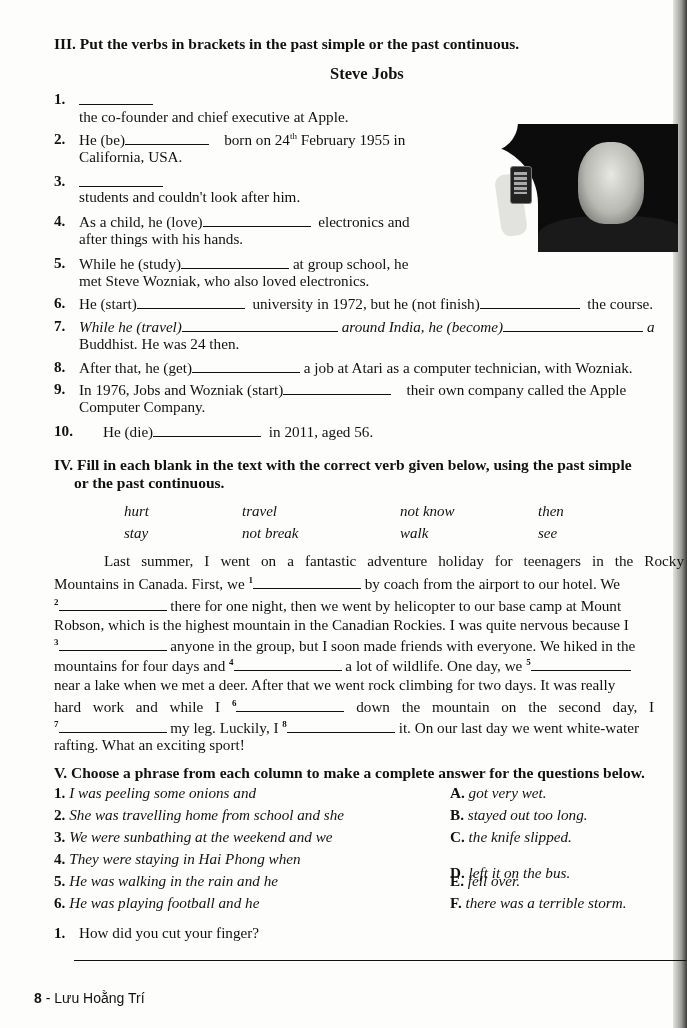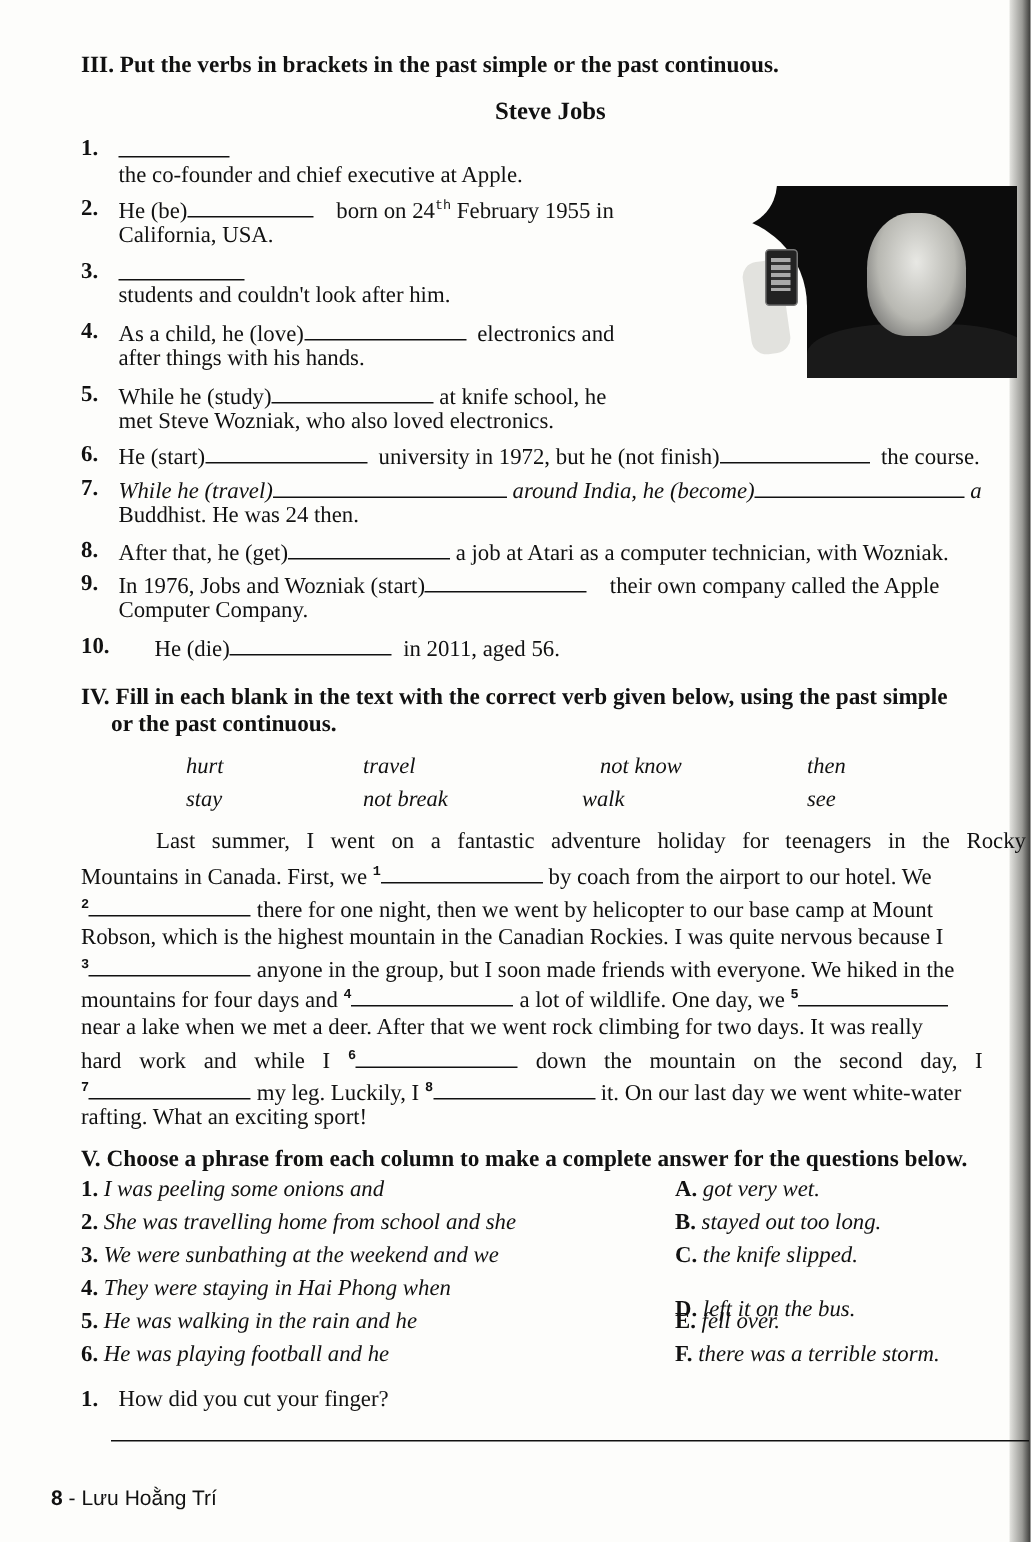--- a/index.html
+++ b/index.html
@@ -27,21 +27,21 @@
   }
   .photo .swoosh { position: absolute; left: -10px; top: -2px; width: 70px; height: 30px; background: #fdfdfb; border-radius: 0 0 60px 0; }
   .photo .white-left { position: absolute; left: 0; top: 20px; width: 80px; height: 110px; background: #fdfdfb; border-radius: 0 60px 0 0; }
   .photo .head { position: absolute; left: 120px; top: 18px; width: 66px; height: 82px; background: radial-gradient(ellipse at 50% 40%, #e8e8e4 0%, #b8b8b2 55%, #555 100%); border-radius: 45% 45% 40% 40%; }
   .photo .body { position: absolute; left: 80px; top: 92px; width: 150px; height: 50px; background: #1a1a1a; border-radius: 40% 40% 0 0; }
   .photo .hand { position: absolute; left: 40px; top: 50px; width: 26px; height: 62px; background: #e2e2de; border-radius: 10px; transform: rotate(-8deg); }
   .photo .phone { position: absolute; left: 52px; top: 42px; width: 20px; height: 36px; background: #222; border: 1px solid #777; border-radius: 3px; }
   .photo .phone::after { content: ""; position: absolute; left: 3px; top: 5px; width: 13px; height: 22px; background: repeating-linear-gradient(#aaa 0 3px, #333 3px 5px); }
   .wordbank { position: absolute; font-style: italic; font-size: 15px; }
   .line { position: absolute; left: 0; width: 630px; white-space: nowrap; }
-  sup { font-size: 9px; font-weight: bold; vertical-align: 6px; line-height: 0; font-family: Liberation Mono, monospace; }
+  sup { font-size: 9px; font-weight: bold; vertical-align: 6px; line-height: 0; }
   .col-a { position: absolute; left: 0; white-space: nowrap; }
   .col-b { position: absolute; left: 396px; white-space: nowrap; }
   .italic { font-style: italic; }
   .answer-line { position: absolute; left: 20px; top: 960px; width: 612px; border-bottom: 1px solid #111; }
   .footer { position: absolute; left: 34px; top: 990px; font-family: "Liberation Sans", sans-serif; font-size: 14px; }
   .footer b { font-weight: bold; }
 </style>
 </head>
 <body>
 
@@ -80,21 +80,21 @@
     <span class="num">4.</span>
     <span class="txt" style="white-space:nowrap;">
       <span>As a child, he (love)</span><span class="blank" style="width:108px;"></span>&nbsp;&nbsp;<span>electronics and</span>
     </span>
     <span class="txt" style="top:18px;">after things with his hands.</span>
   </div>
 
   <div class="item" style="top:254px;">
     <span class="num">5.</span>
     <span class="txt" style="white-space:nowrap;">
-      <span>While he (study)</span><span class="blank" style="width:108px;"></span>&nbsp;<span>at knife school, he</span>
+      <span>While he (study)</span><span class="blank" style="width:108px;"></span>&nbsp;<span>at group school, he</span>
     </span>
     <span class="txt" style="top:18px;">met Steve Wozniak, who also loved electronics.</span>
   </div>
 
   <div class="item" style="top:294px;">
     <span class="num">6.</span>
     <span class="txt" style="white-space:nowrap;">
       <span>He (start)</span><span class="blank" style="width:108px;"></span>&nbsp;&nbsp;<span>university in 1972, but he (not finish)</span><span class="blank" style="width:100px;"></span>&nbsp;&nbsp;<span>the course.</span>
     </span>
   </div>
@@ -132,21 +132,21 @@
   <div class="heading" style="left:0; top:456px;">IV. Fill in each blank in the text with the correct verb given below, using the past simple</div>
   <div class="heading" style="left:20px; top:474px;">or the past continuous.</div>
 
   <div>
     <span class="wordbank" style="left:70px; top:502px;">hurt</span>
     <span class="wordbank" style="left:188px; top:502px;">travel</span>
     <span class="wordbank" style="left:346px; top:502px;">not know</span>
     <span class="wordbank" style="left:484px; top:502px;">then</span>
     <span class="wordbank" style="left:70px; top:524px;">stay</span>
     <span class="wordbank" style="left:188px; top:524px;">not break</span>
-    <span class="wordbank" style="left:334px; top:524px;">walk</span>
+    <span class="wordbank" style="left:346px; top:524px;">walk</span>
     <span class="wordbank" style="left:484px; top:524px;">see</span>
   </div>
 
   <div>
     <div class="line" style="top:552px; padding-left:50px; width:580px; text-align-last:justify; text-align:justify;"><span>Last summer, I went on a fantastic adventure holiday for teenagers in the Rocky</span></div>
     <div class="line" style="top:574px;"><span>Mountains in Canada. First, we </span><sup>1</sup><span class="blank" style="width:108px;"></span><span> by coach from the airport to our hotel. We</span></div>
     <div class="line" style="top:596px;"><sup>2</sup><span class="blank" style="width:108px;"></span><span> there for one night, then we went by helicopter to our base camp at Mount</span></div>
     <div class="line" style="top:616px;"><span>Robson, which is the highest mountain in the Canadian Rockies. I was quite nervous because I</span></div>
     <div class="line" style="top:636px;"><sup>3</sup><span class="blank" style="width:108px;"></span><span> anyone in the group, but I soon made friends with everyone. We hiked in the</span></div>
     <div class="line" style="top:656px;"><span>mountains for four days and </span><sup>4</sup><span class="blank" style="width:108px;"></span><span> a lot of wildlife. One day, we </span><sup>5</sup><span class="blank" style="width:100px;"></span></div>

